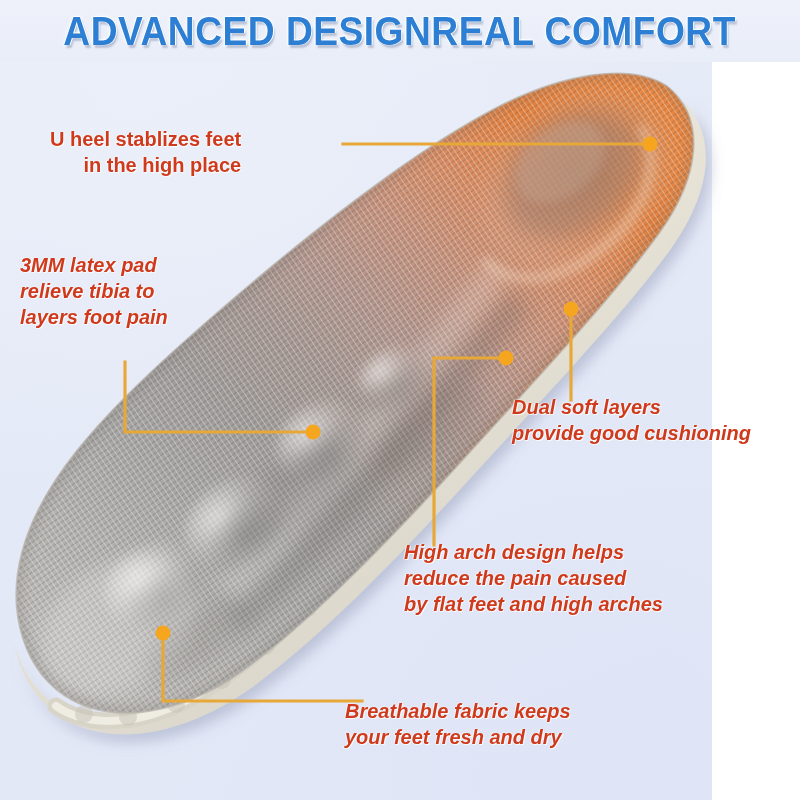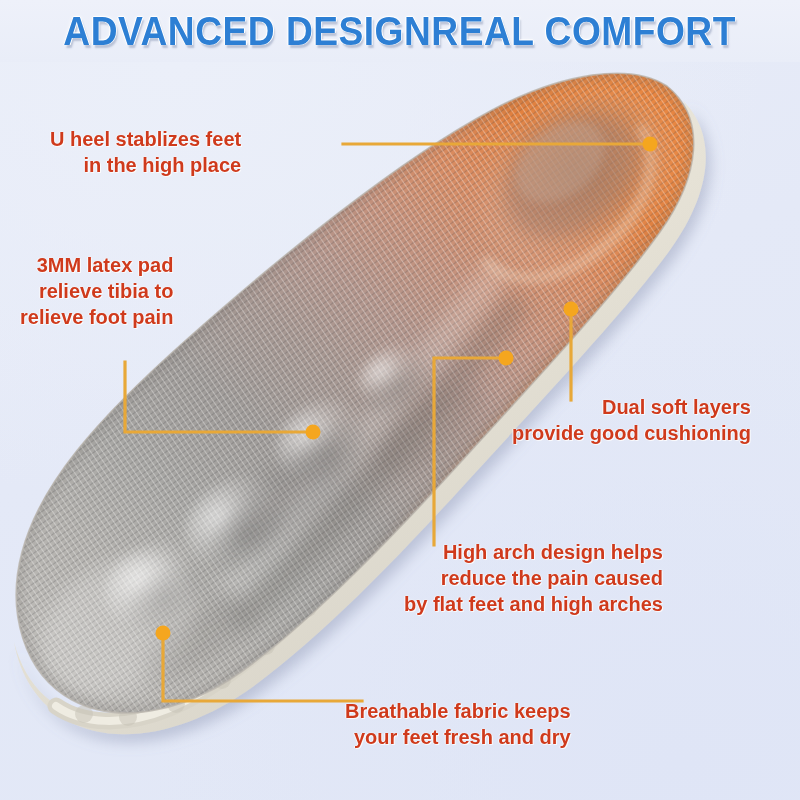--- a/index.html
+++ b/index.html
@@ -2,21 +2,21 @@
 <html><head>
 <meta charset="utf-8">
 <title>Insole Product Infographic</title>
 <style>
   * { margin:0; padding:0; box-sizing:border-box; }
   html, body {
     width:800px; height:800px; overflow:hidden;
     font-family:"Liberation Sans", sans-serif;
   }
   #stage {
-    position:relative; width:800px; height:800px;
+    position:relative; width:712px; height:800px;
     background:
       radial-gradient(ellipse 120% 90% at 22% 8%,  #ebeff9 0%, rgba(235,239,249,0) 62%),
       radial-gradient(ellipse 110% 90% at 85% 95%, #dfe5f6 0%, rgba(223,229,246,0) 60%),
       linear-gradient(160deg, #e9edf8 0%, #e4e9f7 45%, #e1e7f6 100%);
   }
 
   
   #title-bar{
     position:absolute; left:0; top:0; width:800px; height:62px;
     display:flex; align-items:center; justify-content:center;
@@ -57,21 +57,21 @@
     font-weight:700;
     line-height:1.30;
     white-space:nowrap;
     text-shadow:
       0 0 2px rgba(255,255,255,0.95),
       1px 1px 0 rgba(255,255,255,0.75),
       -1px 0 0 rgba(255,255,255,0.6);
   }
   .callout .ln{ display:block; }
   .callout.align-right { text-align:right; }
-  .callout.align-left  { text-align:right; }
+  .callout.align-left  { text-align:left;font-style:italic; }
 
   #callout-uheel      { left:50px;  top:126px; }
   #callout-latex      { left:20px;  top:252px; }
   #callout-dual       { left:512px; top:394px; }
   #callout-arch       { left:404px; top:539px; }
   #callout-breathable { left:345px; top:698px; }
 </style>
 </head>
 <body>
 
@@ -307,21 +307,21 @@
   </div>
 
   <div class="callout align-right" id="callout-uheel">
     <span class="ln">U heel stablizes feet</span>
     <span class="ln">in the high place</span>
   </div>
 
   <div class="callout align-left" id="callout-latex">
     <span class="ln">3MM latex pad</span>
     <span class="ln">relieve tibia to</span>
-    <span class="ln">relieve foot pain</span>
+    <span class="ln">layers foot pain</span>
   </div>
 
   <div class="callout align-left" id="callout-dual">
     <span class="ln">Dual soft layers</span>
     <span class="ln">provide good cushioning</span>
   </div>
 
   <div class="callout align-left" id="callout-breathable">
     <span class="ln">Breathable fabric keeps</span>
     <span class="ln">your feet fresh and dry</span>

